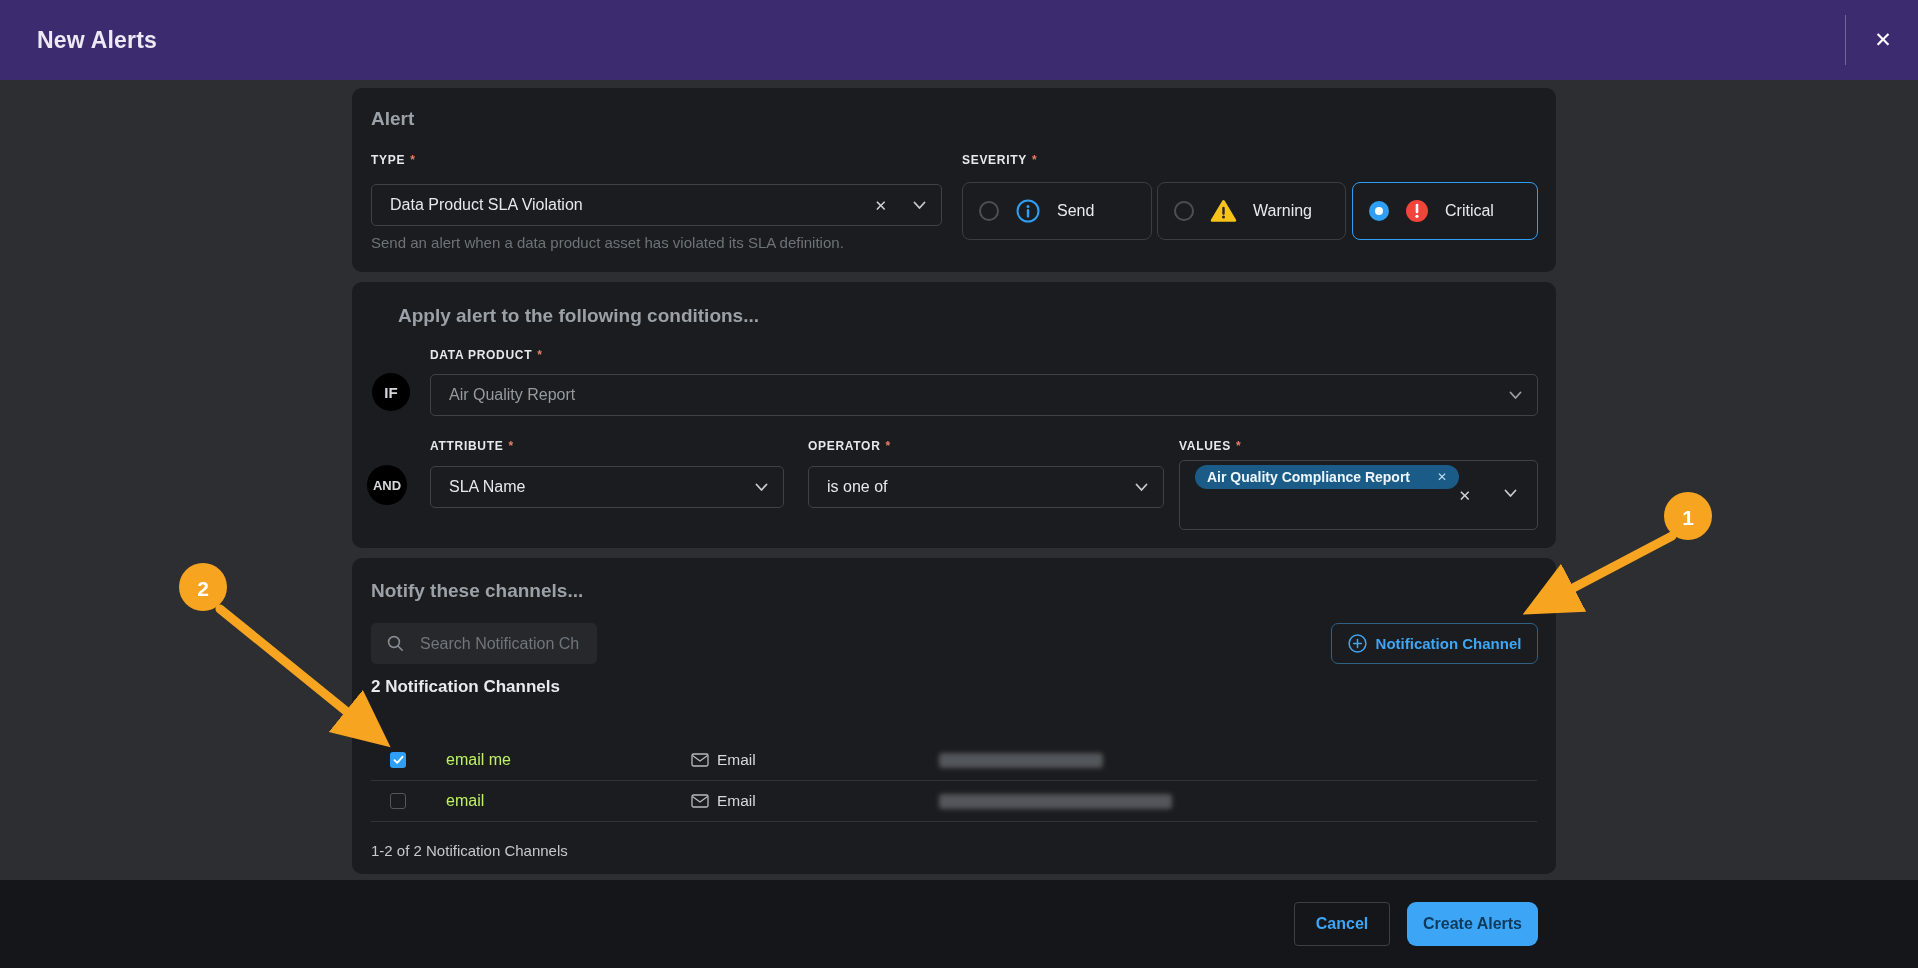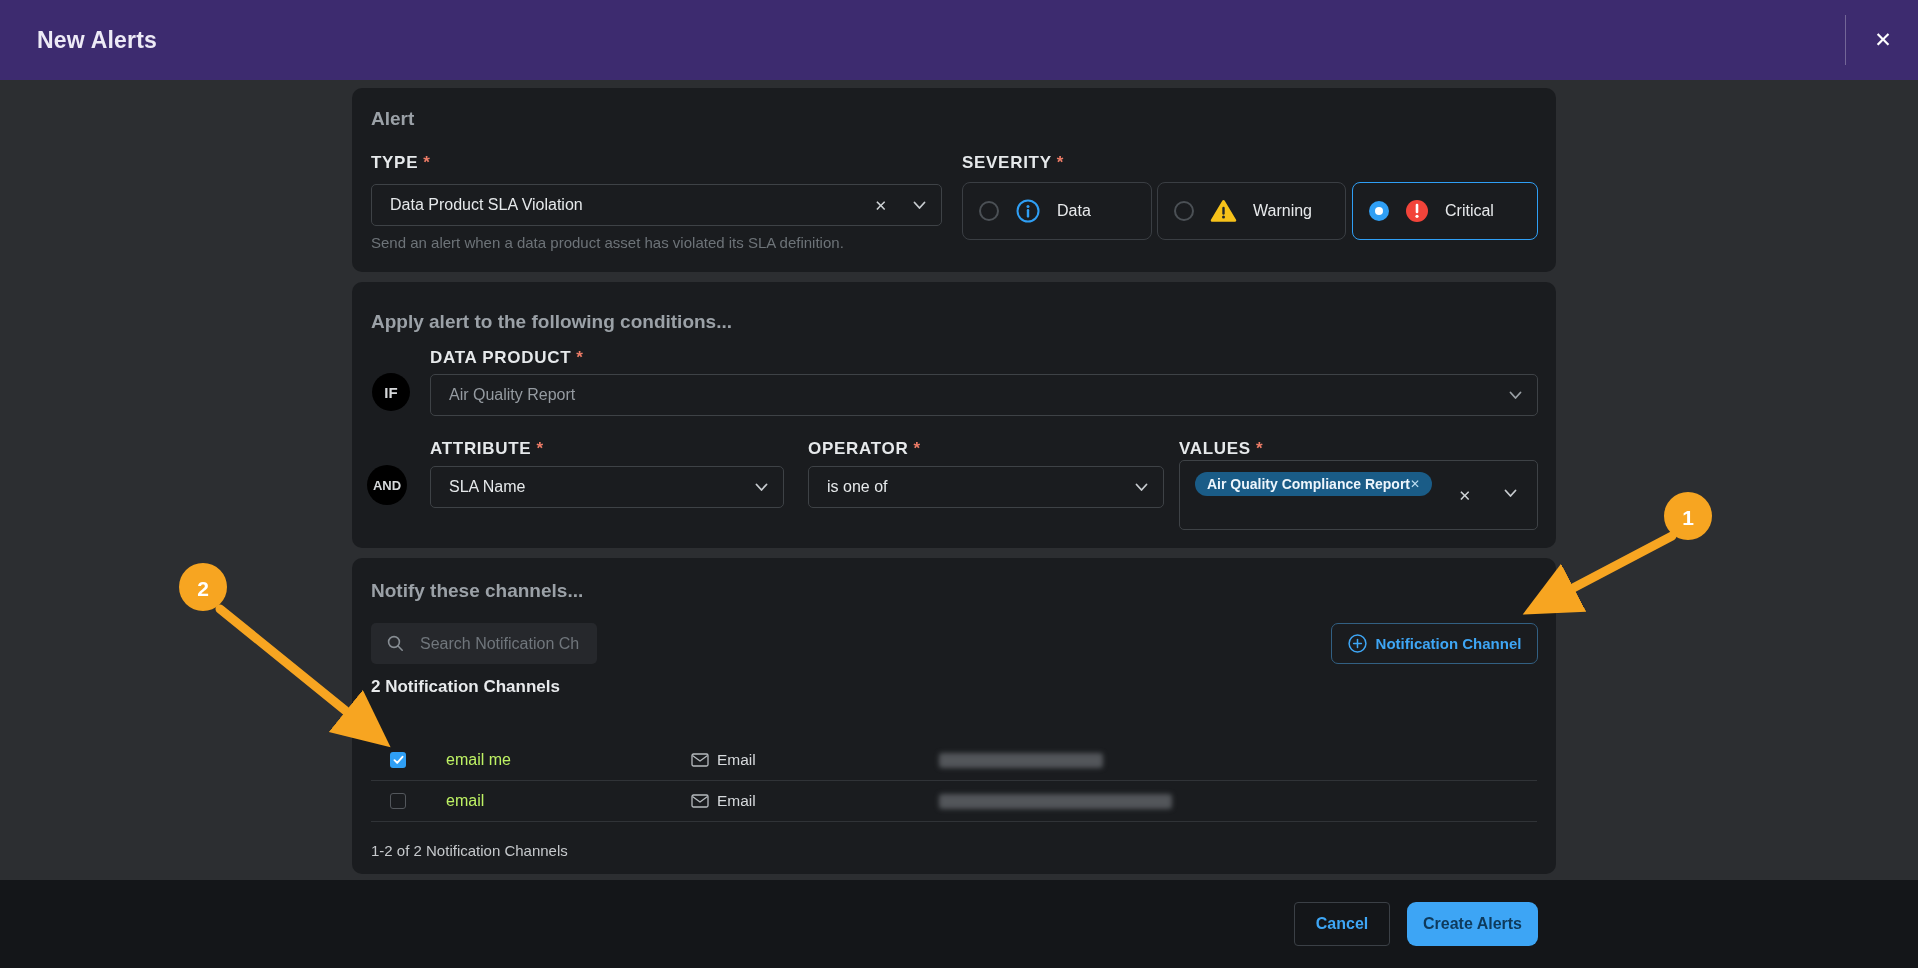--- a/index.html
+++ b/index.html
@@ -12,21 +12,21 @@
                  color:#edeaf6; font-size:23px; font-weight:700; letter-spacing:.2px; }
   .header-divider { position:absolute; left:1845px; top:15px; width:1px; height:50px; background:rgba(255,255,255,.28); }
   .close-btn { position:absolute; left:1862px; top:19px; width:42px; height:42px; display:flex; align-items:center;
                justify-content:center; color:#ffffff; font-size:21px; cursor:pointer; }
 
   
   .content { position:absolute; left:0; top:80px; width:1918px; height:800px; background:#2c2e31; }
   .card { position:absolute; left:352px; width:1204px; background:#1a1c1f; border-radius:10px; }
   .card-heading { position:absolute; left:19px; color:#9ba1a7; font-size:19px; font-weight:700; }
 
-  .field-label { position:absolute; color:#e6e9eb; font-size:17px; font-weight:700; letter-spacing:.7px; white-space:nowrap; }
+  .field-label { position:absolute; color:#e6e9eb; font-size:12px; font-weight:700; letter-spacing:.7px; white-space:nowrap; }
   .req { color:#ed7c67; margin-left:5px; font-weight:700; }
 
   .select { position:absolute; height:42px; border:1px solid #3e4246; border-radius:5px; background:#1a1c1f;
             display:flex; align-items:center; padding:0 15px 0 18px; cursor:pointer; }
   .select-text { flex:1; font-size:16px; color:#e6e9eb; white-space:nowrap; overflow:hidden; }
   .select-text.placeholder { color:#959ba1; }
   .icon-x { color:#cfd3d6; font-size:15px; line-height:1; cursor:pointer; }
   .chev { flex:none; margin-left:26px; }
 
   
@@ -39,21 +39,21 @@
   .sev-label { color:#e8eaec; font-size:16px; font-weight:400; }
 
   .hint { position:absolute; color:#6d7378; font-size:15px; }
 
   
   .cond-badge { position:absolute; border-radius:50%; background:#000000; color:#d6d9db;
                 display:flex; align-items:center; justify-content:center; font-weight:700; }
 
   
   .values-box { position:absolute; border:1px solid #3e4246; border-radius:5px; background:#1a1c1f; cursor:pointer; }
-  .chip { position:absolute; left:15px; top:11px; display:inline-flex; align-items:center; gap:0;
+  .chip { position:absolute; left:15px; top:4px; display:inline-flex; align-items:center; gap:27px;
           background:#1a5c87; border-radius:13px; padding:4px 12px; color:#eef6fc; font-size:14px; font-weight:600; white-space:nowrap; }
   .chip .x { color:#bcdcf0; font-size:12px; cursor:pointer; }
 
   
   .search-box { position:absolute; left:19px; top:65px; width:226px; height:41px; background:#26282c; border-radius:5px;
                 display:flex; align-items:center; padding:0 10px 0 16px; }
   .search-box input { flex:1; margin-left:16px; background:transparent; border:none; outline:none;
                       color:#dfe2e5; font-size:16px; font-family:inherit; min-width:0; }
   .search-box input::placeholder { color:#70767c; }
 
@@ -124,21 +124,21 @@
         <span>SEVERITY</span><span class="req">*</span>
       </div>
 
       <div class="sev-box" style="left:610px; width:190px;">
         <span class="radio"></span>
         <svg width="26" height="26" viewBox="0 0 26 26">
           <circle cx="13" cy="13" r="10.5" fill="none" stroke="#2f9ff5" stroke-width="2"></circle>
           <circle cx="13" cy="8.6" r="1.5" fill="#2f9ff5"></circle>
           <line x1="13" y1="12.2" x2="13" y2="18.4" stroke="#2f9ff5" stroke-width="2.4" stroke-linecap="round"></line>
         </svg>
-        <span class="sev-label">Data</span>
+        <span class="sev-label">Send</span>
       </div>
 
       <div class="sev-box selected" style="left:1000px; width:186px;">
         <span class="radio on"></span>
         <svg width="24" height="24" viewBox="0 0 24 24">
           <circle cx="12" cy="12" r="11" fill="#f2443a"></circle>
           <line x1="12" y1="6" x2="12" y2="13" stroke="#ffffff" stroke-width="2.6" stroke-linecap="round"></line>
           <circle cx="12" cy="17.3" r="1.6" fill="#ffffff"></circle>
         </svg>
         <span class="sev-label">Critical</span>
@@ -149,21 +149,21 @@
         <svg width="27" height="24" viewBox="0 0 27 24">
           <path d="M13.5,2.2 L25,21.5 H2 Z" fill="#f7c21a" stroke="#f7c21a" stroke-width="2.5" stroke-linejoin="round"></path>
           <line x1="13.5" y1="9" x2="13.5" y2="14.6" stroke="#23272b" stroke-width="2.4" stroke-linecap="round"></line>
           <circle cx="13.5" cy="18.1" r="1.5" fill="#23272b"></circle>
         </svg>
         <span class="sev-label">Warning</span>
       </div>
     </section>
 
     <section class="card" style="top:202px; height:266px;">
-      <h2 class="card-heading" style="top:29px;">Apply alert to the following conditions...</h2>
+      <h2 class="card-heading" style="top:23px;margin-left:27px;">Apply alert to the following conditions...</h2>
 
       <div class="field-label" style="left:78px; top:66px;">
         <span>DATA PRODUCT</span><span class="req">*</span>
       </div>
 
       <div class="cond-badge" style="left:20px; top:91px; width:38px; height:38px; font-size:15px;">IF</div>
 
       <div class="select" style="left:78px; top:92px; width:1108px;">
         <span class="select-text placeholder">Air Quality Report</span>
         <svg class="chev" width="13" height="9" viewBox="0 0 13 9">

